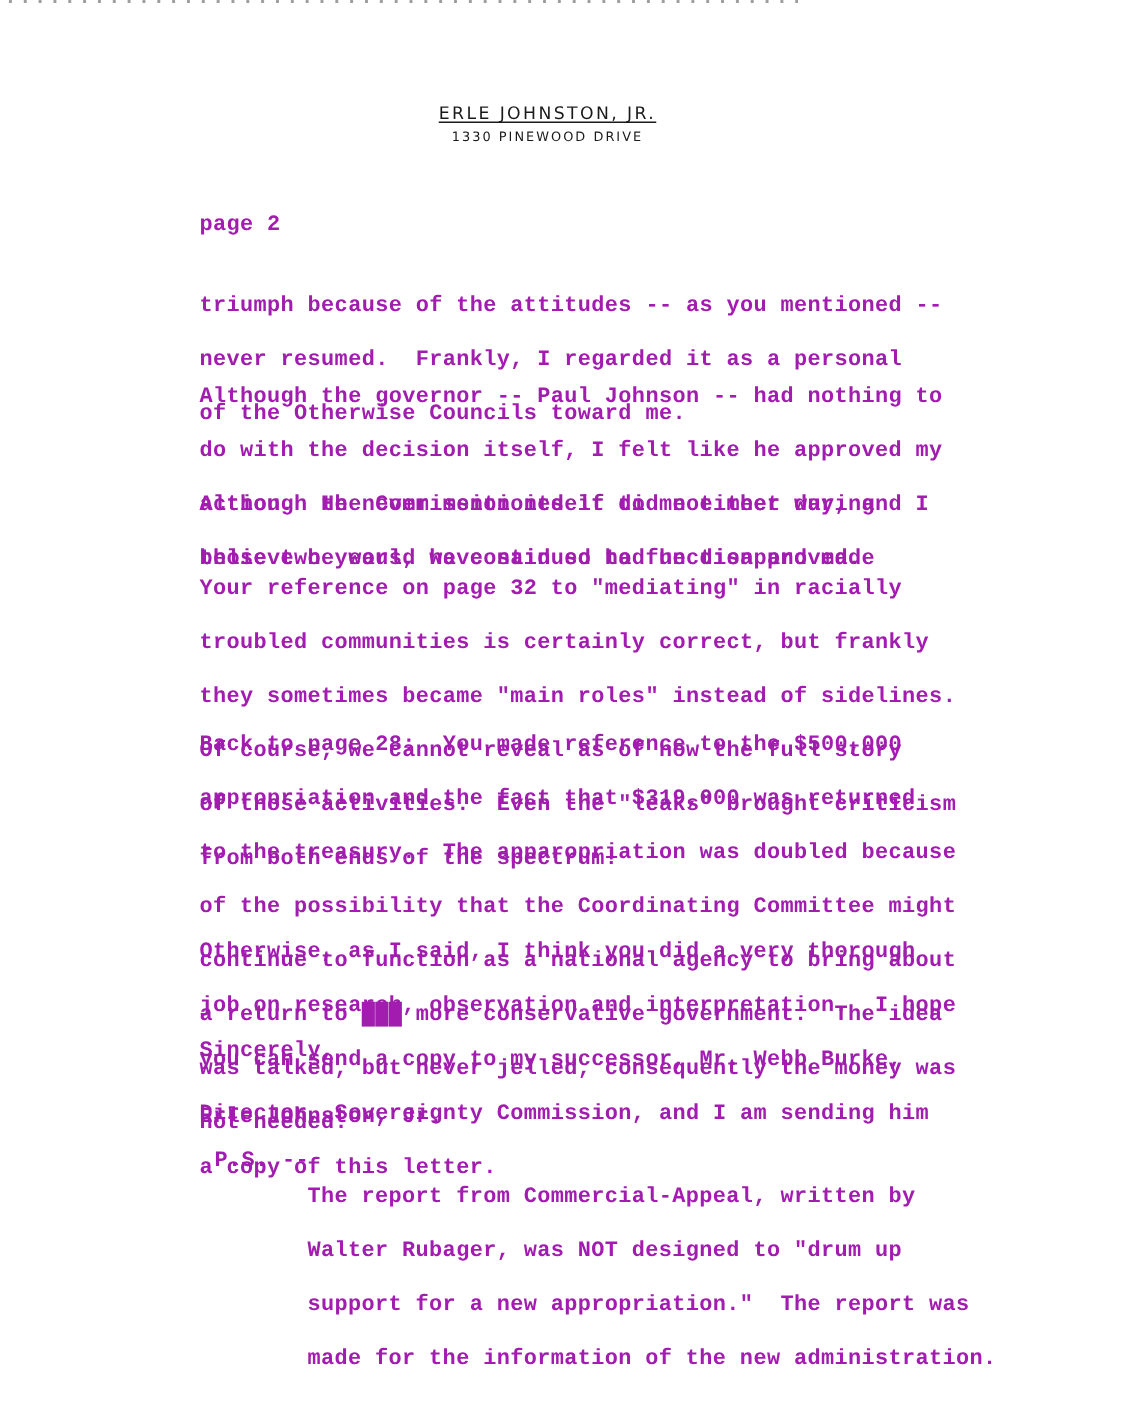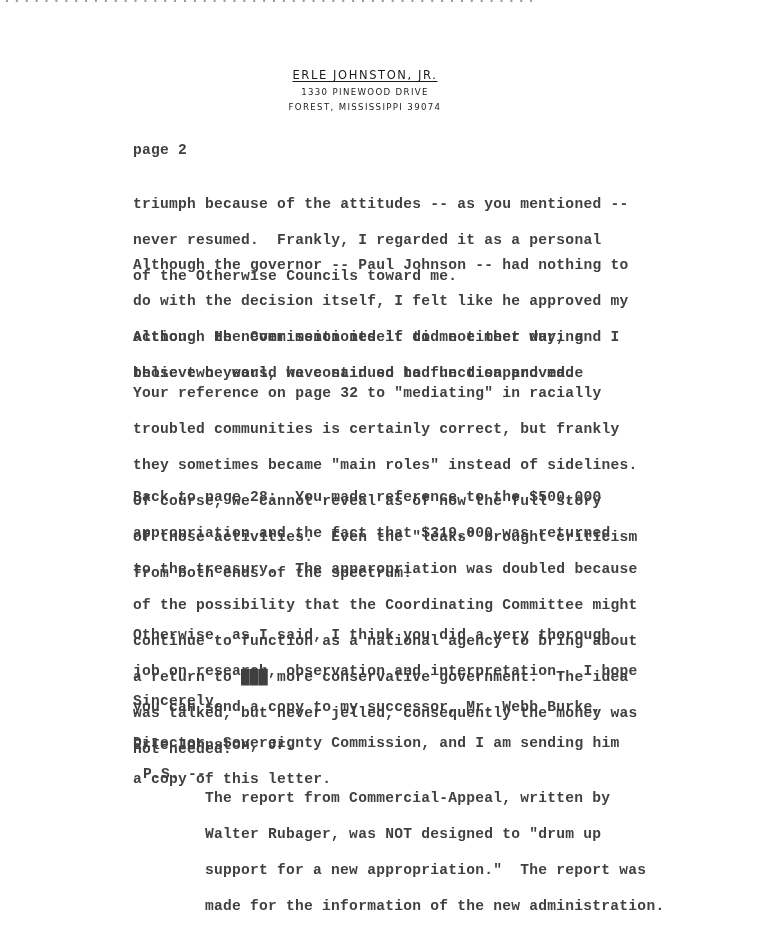--- a/index.html
+++ b/index.html
@@ -55,21 +55,21 @@
     .letter {
       position: absolute;
       left: 133px;
       top: 0;
       width: 560px;
       font-family: "Liberation Mono", monospace;
       font-weight: bold;
       font-size: 14.6px;
       line-height: 12px;
       letter-spacing: 0.25px;
-      color: #404040;
+      color: #a21caf;
       white-space: pre;
     }
     .block { position: absolute; left: 0; }
     .line { display: block; height: 12px; }
 
     .page-label { top: 144px; }
     .p1 { top: 174px; }
     .p2 { top: 235px; }
     .p3 { top: 307px; }
     .p4 { top: 363px; }
@@ -82,21 +82,20 @@
     .ps-body { position: absolute; left: 72px; top: 0; }
   </style>
 </head>
 <body>
 
 <div class="top-dots"></div>
 
 <div class="letterhead">
   <div><span class="lh-name">ERLE JOHNSTON, JR.</span></div>
   <div class="lh-line lh-street">1330 PINEWOOD DRIVE</div>
-  <div class="lh-line">FOREST, MISSISSIPPI 39074</div>
 </div>
 
 <div class="letter">
   <div class="block page-label">page 2</div>
 
   <div class="block p1">
     <span class="line">triumph because of the attitudes -- as you mentioned --</span>
     <span class="line">never resumed.  Frankly, I regarded it as a personal</span>
     <span class="line">of the Otherwise Councils toward me.</span>
   </div>

